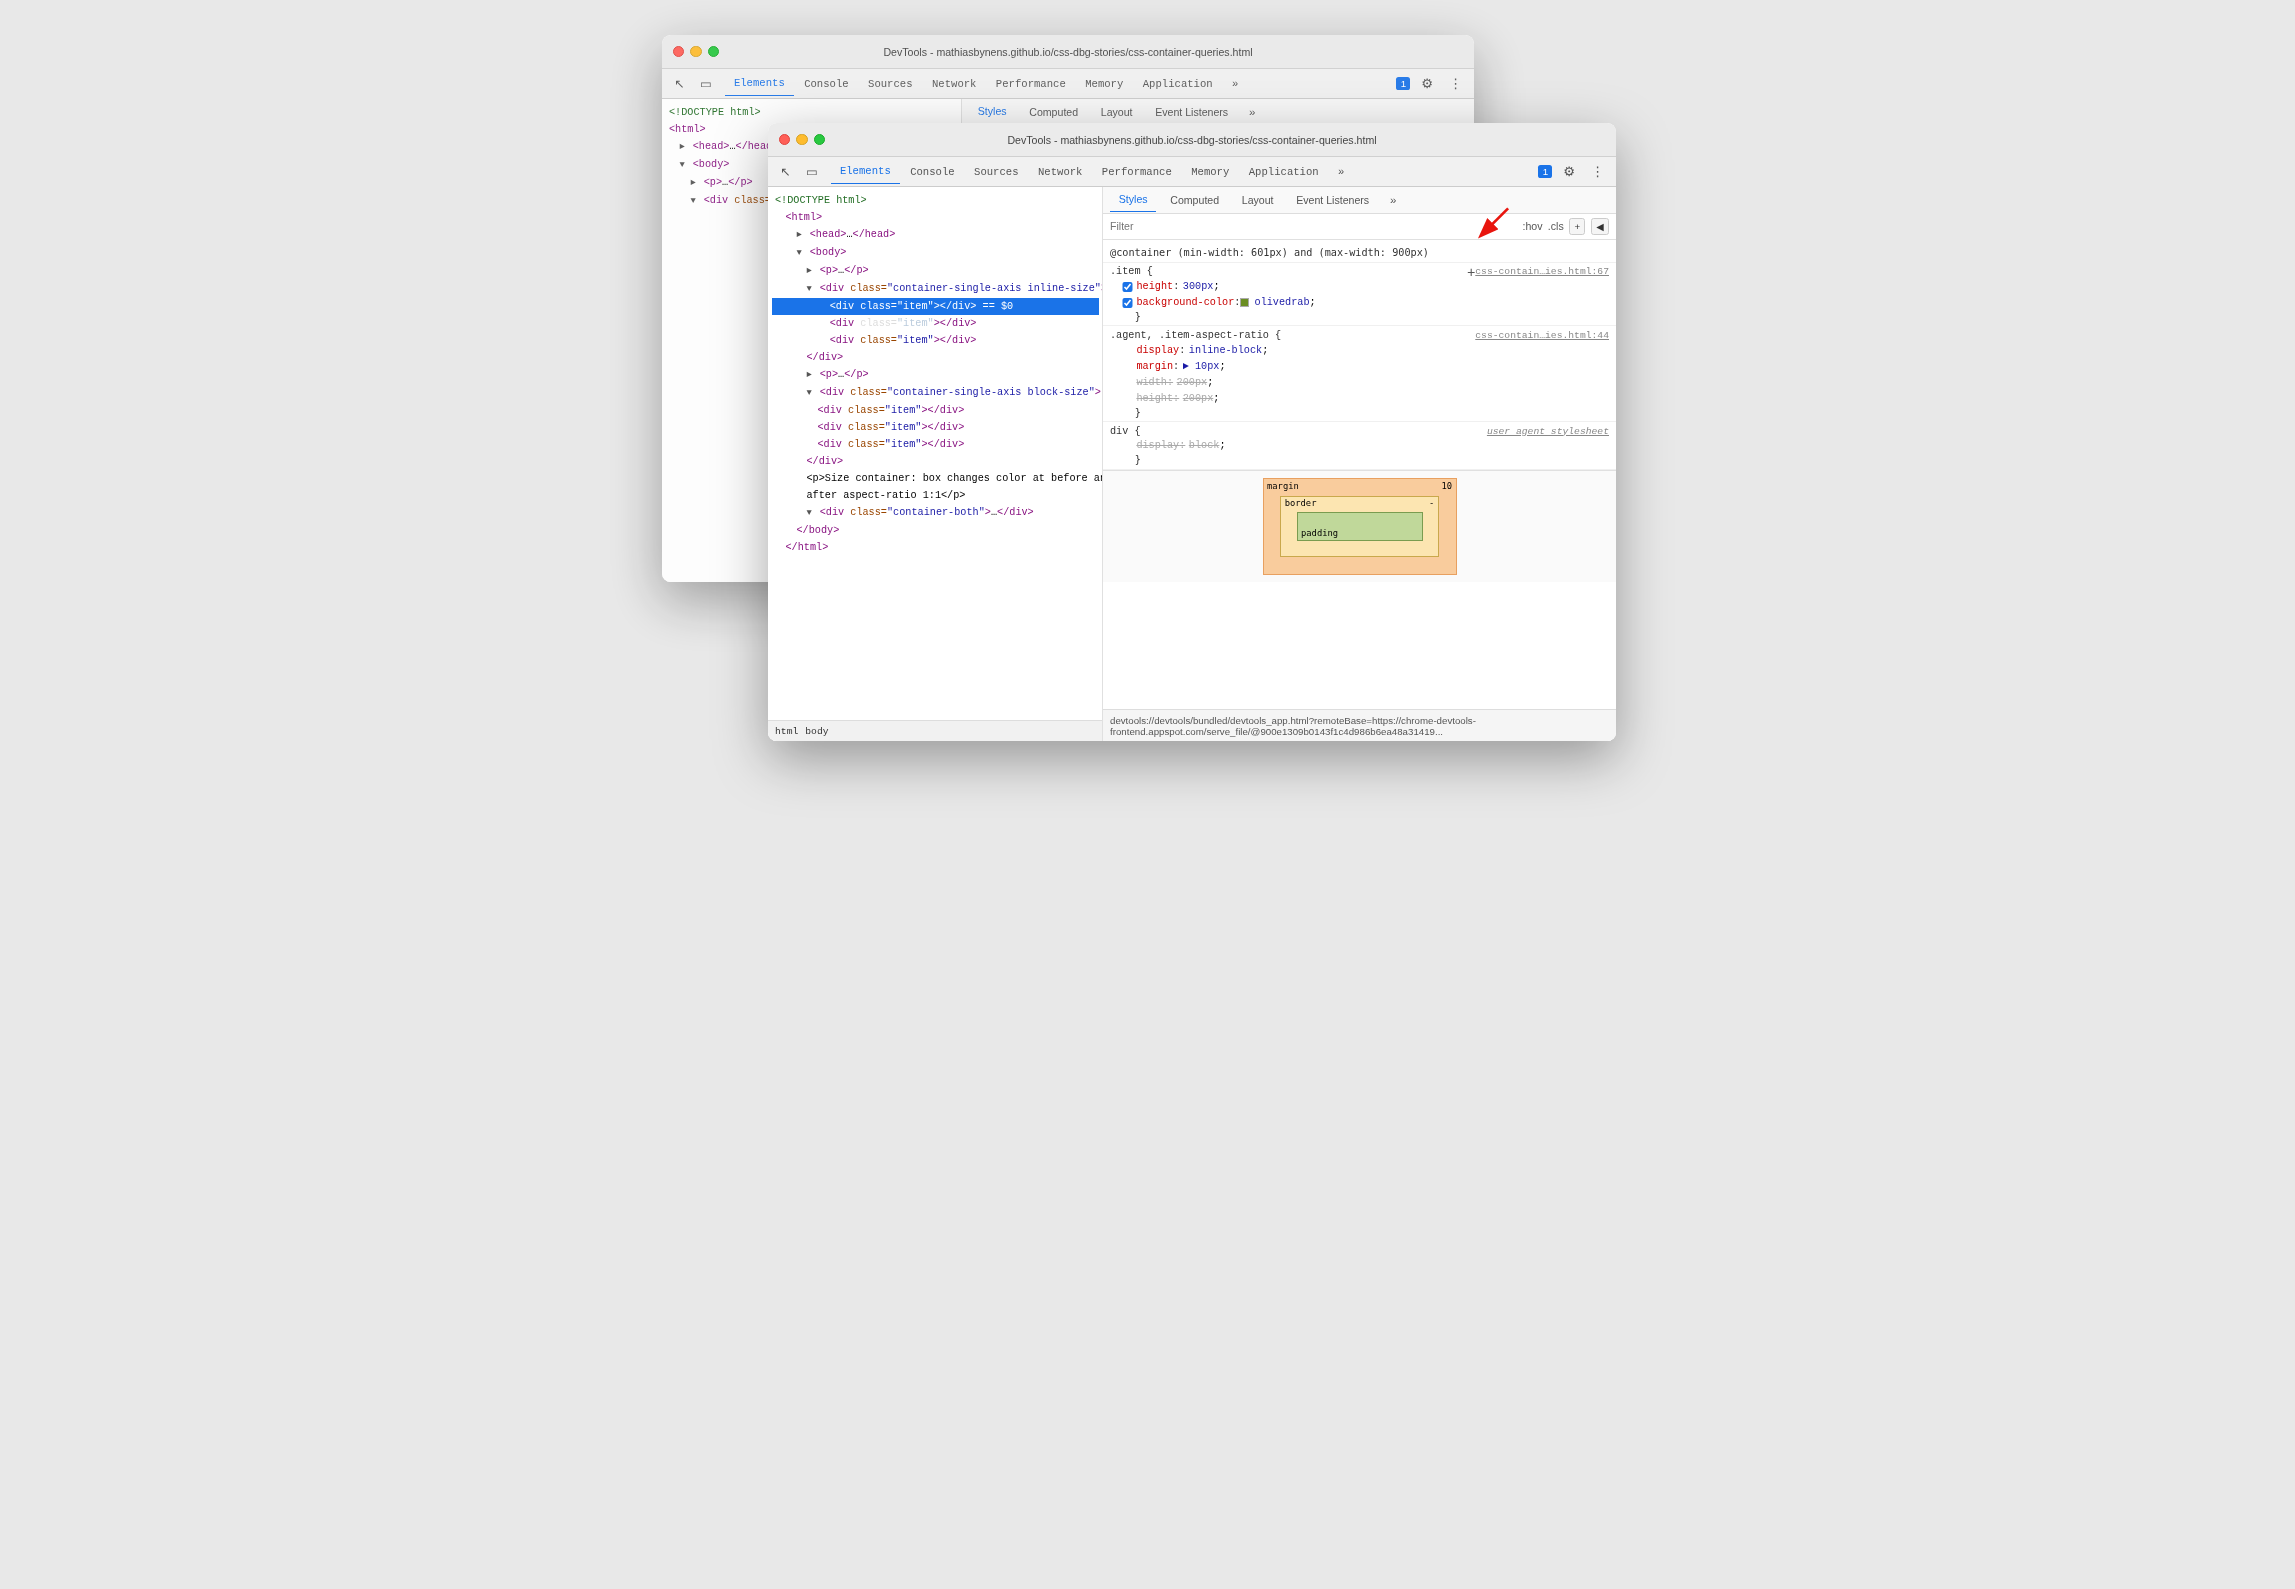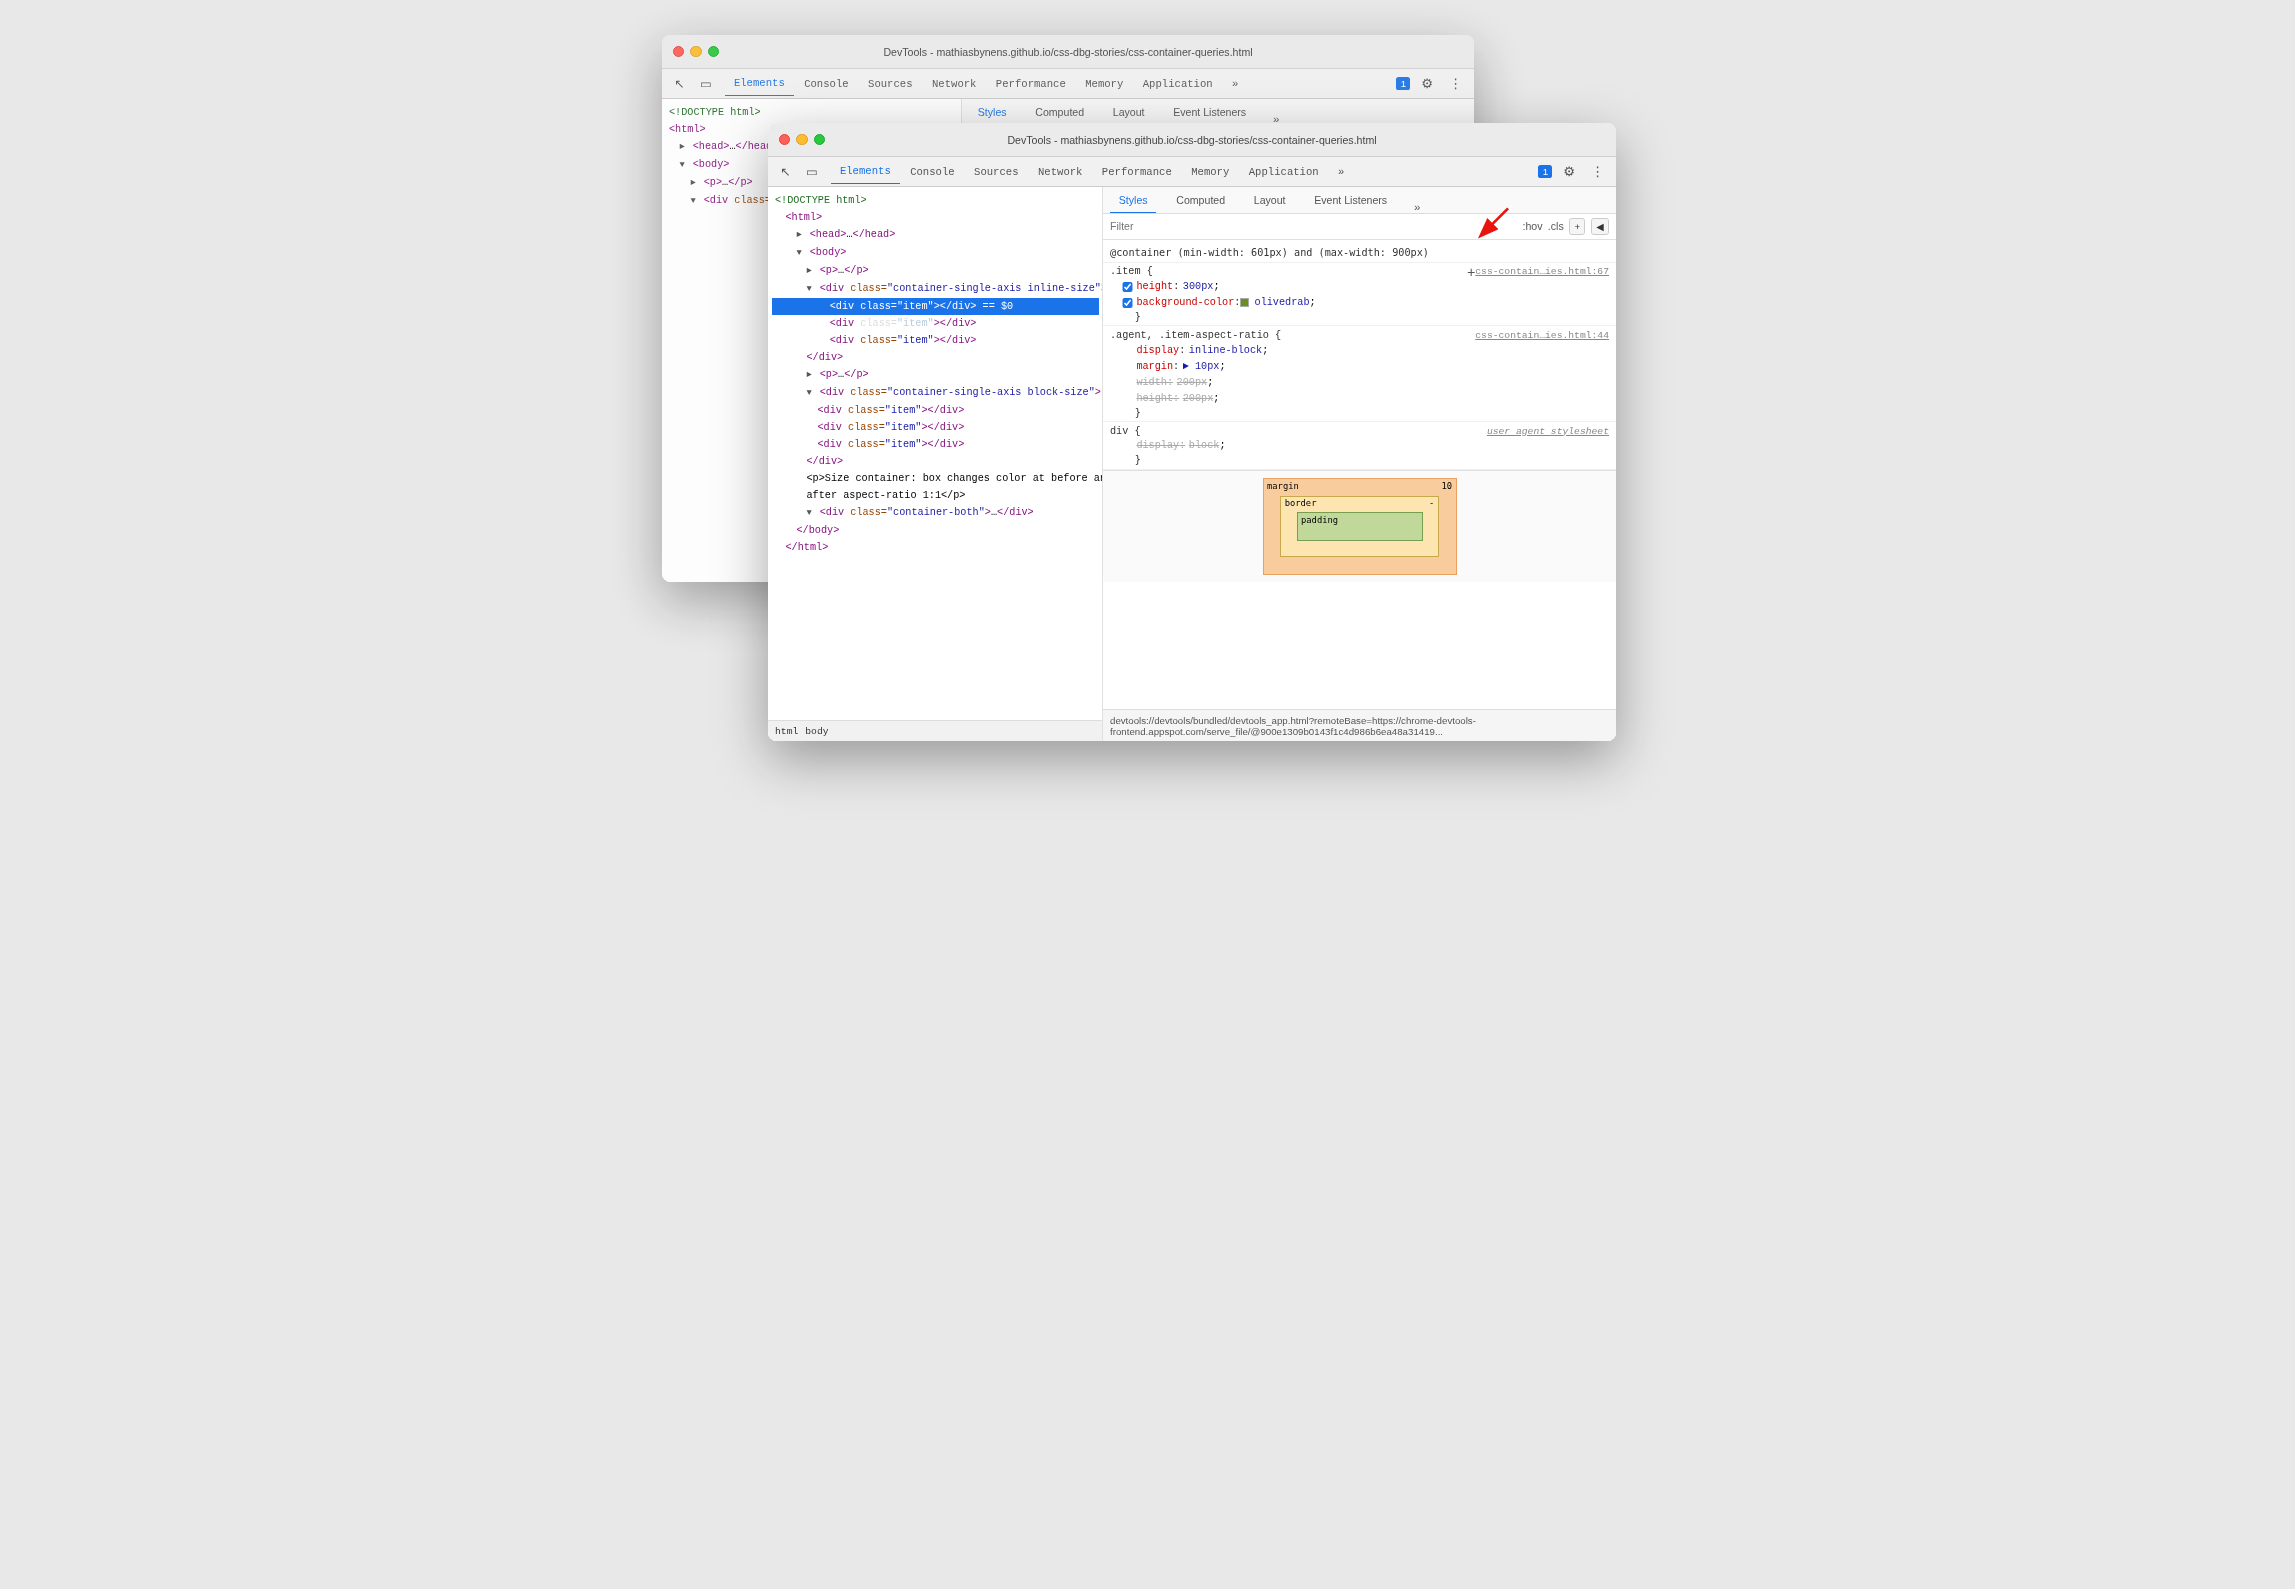--- a/index.html
+++ b/index.html
@@ -217,23 +217,23 @@
       display: flex;
       flex-direction: column;
       overflow: hidden;
     }
 
     .styles-tabs {
       display: flex;
       border-bottom: 0.9px solid #ddd;
       background: #f9f9f9;
       height: 26.5px;
-      align-items: flex-end;
+      align-items: center;
       padding: 0 7px;
-      gap: 11px;
+      gap: 5px;
       flex-shrink: 0;
     }
 
     .style-tab {
       padding: 3.5px 8.8px;
       font-size: 10.6px;
       color: #555;
       border: none;
       background: transparent;
       cursor: pointer;
@@ -724,21 +724,21 @@
               <div style="position:absolute;inset:0;background:#f9cc9d;border:0.9px solid #e8a060;display:flex;align-items:flex-start;justify-content:space-between;padding:1.8px 3.5px;">
                 <span>margin</span>
                 <span>10</span>
               </div>
 
               <div style="position:absolute;inset:17.7px;background:#fce5b1;border:0.9px solid #c9a84c;display:flex;align-items:flex-start;justify-content:space-between;padding:1.8px 3.5px;">
                 <span>border</span>
                 <span>-</span>
               </div>
 
-              <div style="position:absolute;inset:34px;background:#c0d89a;border:0.9px solid #7a9c50;display:flex;align-items:flex-start;justify-content:flex-start;padding:1.8px 3.5px;">
+              <div style="position:absolute;inset:34px;background:#c0d89a;border:0.9px solid #7a9c50;display:flex;align-items:flex-end;justify-content:flex-start;padding:1.8px 3.5px;">
                 <span>padding</span>
               </div>
             </div>
           </div>
         </div>
 
         <div class="status-bar">
           <span>devtools://devtools/bundled/devtools_app.html?remoteBase=https://chrome-devtools-frontend.appspot.com/serve_file/@900e1309b0143f1c4d986b6ea48a31419...</span>
         </div>
       </div>

